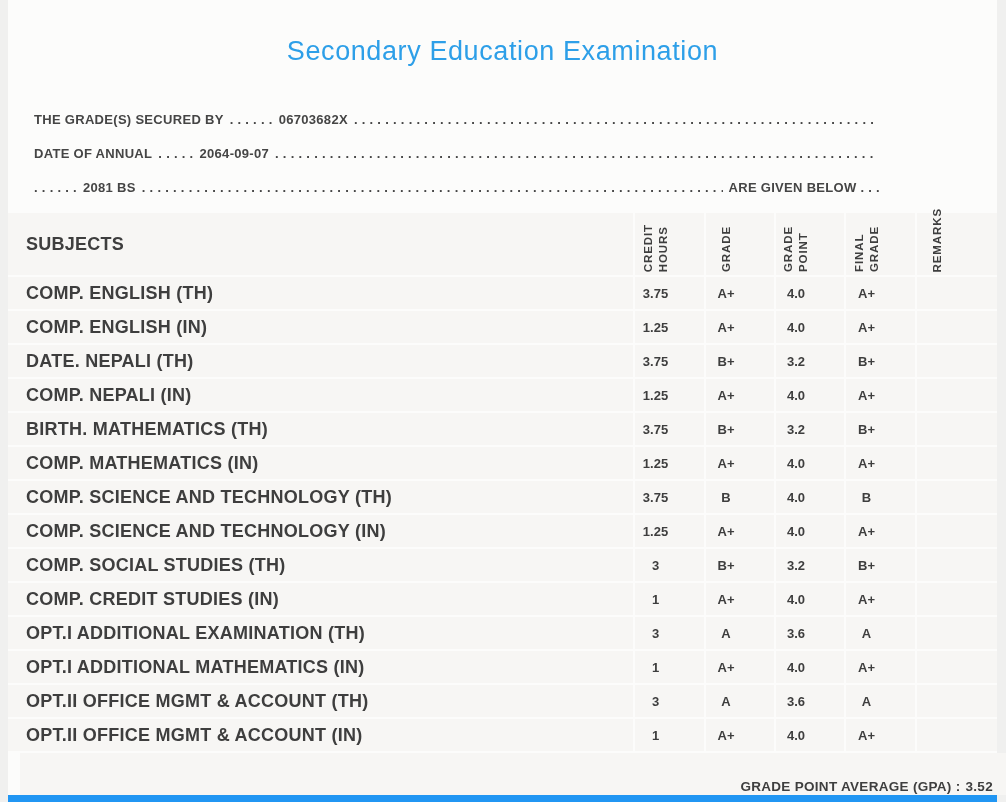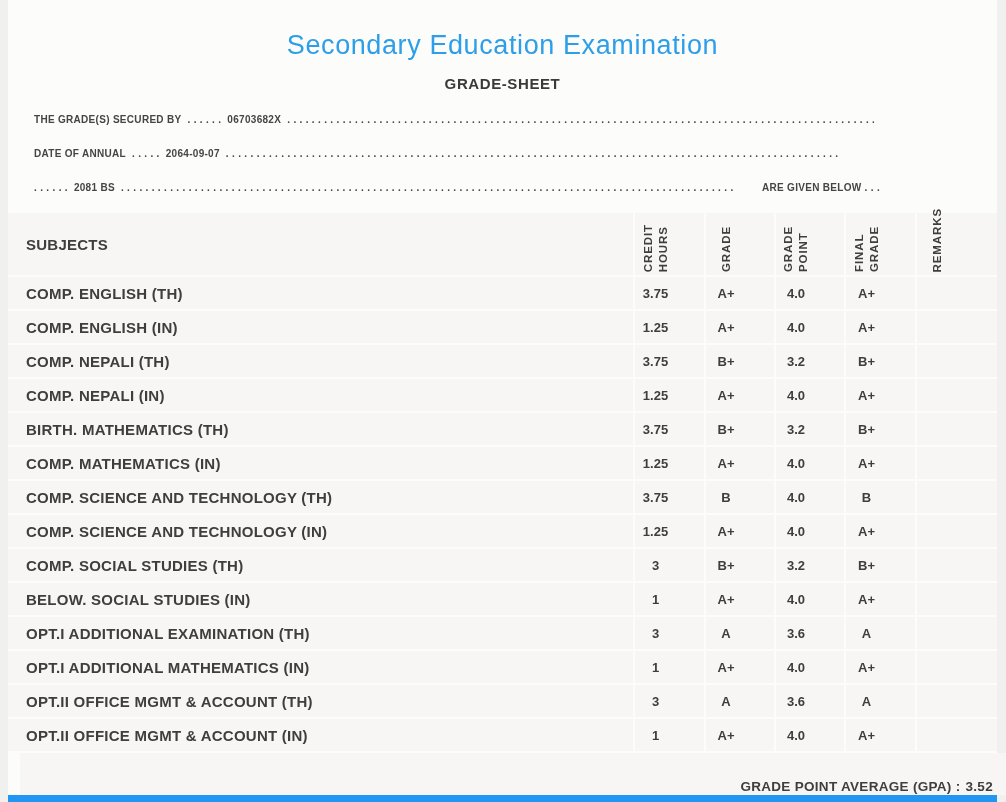--- a/index.html
+++ b/index.html
@@ -7,56 +7,56 @@
     width:1006px;height:802px;position:relative;overflow:hidden;
     background:#f0f0ef;
     font-family:"Liberation Sans",sans-serif;
     -webkit-font-smoothing:antialiased;
   }
   .card{
     position:absolute;left:8px;top:0;width:989px;height:802px;
     background:#fcfcfb;
   }
   .page-title{
-    position:absolute;top:30px;left:0;width:100%;
+    position:absolute;top:36px;left:0;width:100%;
     text-align:center;
     font-size:27px;font-weight:400;letter-spacing:.6px;
     color:#2d9fe8;
   }
   .page-subtitle{
     position:absolute;top:75px;left:0;width:100%;
     text-align:center;
     font-size:15px;font-weight:700;letter-spacing:.6px;
     color:#3a3a3a;
   }
   .info-block{
     position:absolute;top:102px;left:26px;width:846px;
   }
   .info-line{
     height:34px;display:flex;align-items:center;
-    font-size:10px;font-weight:700;letter-spacing:.3px;color:#454545;
+    font-size:13px;font-weight:700;letter-spacing:.3px;color:#454545;
     white-space:nowrap;
   }
   .info-line .seg{margin-right:6px;}
   .dots-fill{flex:1 1 0;min-width:0;overflow:hidden;margin-right:6px;}
   .dots-fill span{white-space:nowrap;display:inline-block;}
   .grade-table{
     position:absolute;top:213px;left:0;width:989px;
     display:grid;
     grid-template-columns:625px 69px 68px 68px 69px auto;
     grid-template-rows:62px repeat(14,32px);
     gap:2px;
     background:transparent;
   }
   .grade-table .trow{display:contents;}
   .cell{
     background:#f7f6f4;color:#3e3e3e;font-weight:700;
     display:flex;align-items:center;
   }
-  .cell.subject{padding-left:18px;font-size:15px;letter-spacing:.25px;}
+  .cell.subject{padding-left:18px;font-size:18px;letter-spacing:.25px;}
   .cell.val{justify-content:center;font-size:13px;padding-right:28px;}
   .cell.remarks{padding-right:0;}
   .cell.hcell{justify-content:center;align-items:flex-end;padding-bottom:3px;overflow:visible;}
   .cell.hcell.hval{padding-right:28px;}
   .cell.hcell.hremarks{padding-right:40px;}
   .vh{
     writing-mode:vertical-rl;transform:rotate(180deg);
     white-space:pre-line;
     font-size:11.5px;font-weight:700;letter-spacing:.9px;line-height:1.3;
     color:#3e3e3e;text-align:left;
@@ -78,21 +78,20 @@
     position:absolute;left:0;bottom:0;width:989px;height:7px;
     background:#2196f3;
   }
 </style>
 </head>
 <body>
 
 <div class="card">
 
   <div class="page-title">Secondary Education Examination</div>
-  <div class="page-subtitle">GRADE-SHEET</div>
 
   <div class="info-block">
     <div class="info-line">
       <span class="seg">THE GRADE(S) SECURED BY</span>
       <span class="seg">. . . . . .</span>
       <span class="seg">06703682X</span>
       <span class="dots-fill"><span>. . . . . . . . . . . . . . . . . . . . . . . . . . . . . . . . . . . . . . . . . . . . . . . . . . . . . . . . . . . . . . . . . . . . . . . . . . . . . . . . . . . . . . . . . . . . . . . . . . . .</span></span>
       <span></span>
     </div>
     <div class="info-line">
@@ -143,21 +142,21 @@
     <div class="trow">
       <div class="cell subject">COMP. ENGLISH (IN)</div>
       <div class="cell val">1.25</div>
       <div class="cell val">A+</div>
       <div class="cell val">4.0</div>
       <div class="cell val">A+</div>
       <div class="cell val remarks"></div>
     </div>
 
     <div class="trow">
-      <div class="cell subject">COMP. NEPALI (TH)</div>
+      <div class="cell subject">DATE. NEPALI (TH)</div>
       <div class="cell val">3.75</div>
       <div class="cell val">B+</div>
       <div class="cell val">3.2</div>
       <div class="cell val">B+</div>
       <div class="cell val remarks"></div>
     </div>
 
     <div class="trow">
       <div class="cell subject">COMP. NEPALI (IN)</div>
       <div class="cell val">1.25</div>
@@ -206,21 +205,21 @@
     <div class="trow">
       <div class="cell subject">COMP. SOCIAL STUDIES (TH)</div>
       <div class="cell val">3</div>
       <div class="cell val">B+</div>
       <div class="cell val">3.2</div>
       <div class="cell val">B+</div>
       <div class="cell val remarks"></div>
     </div>
 
     <div class="trow">
-      <div class="cell subject">BELOW. SOCIAL STUDIES (IN)</div>
+      <div class="cell subject">COMP. CREDIT STUDIES (IN)</div>
       <div class="cell val">1</div>
       <div class="cell val">A+</div>
       <div class="cell val">4.0</div>
       <div class="cell val">A+</div>
       <div class="cell val remarks"></div>
     </div>
 
     <div class="trow">
       <div class="cell subject">OPT.I ADDITIONAL EXAMINATION (TH)</div>
       <div class="cell val">3</div>

